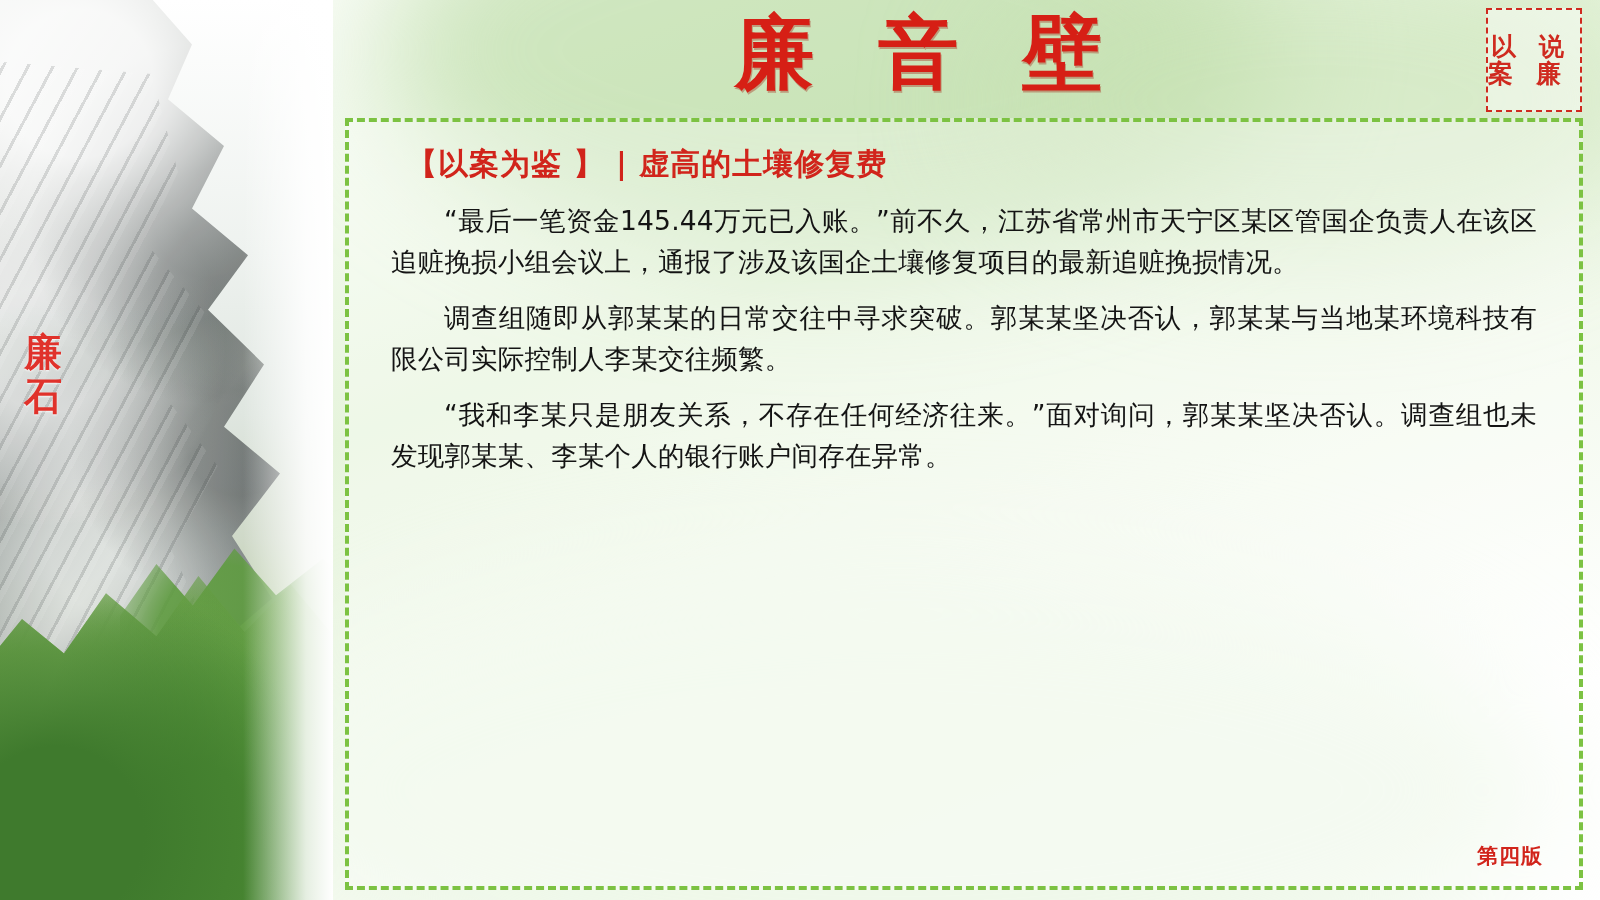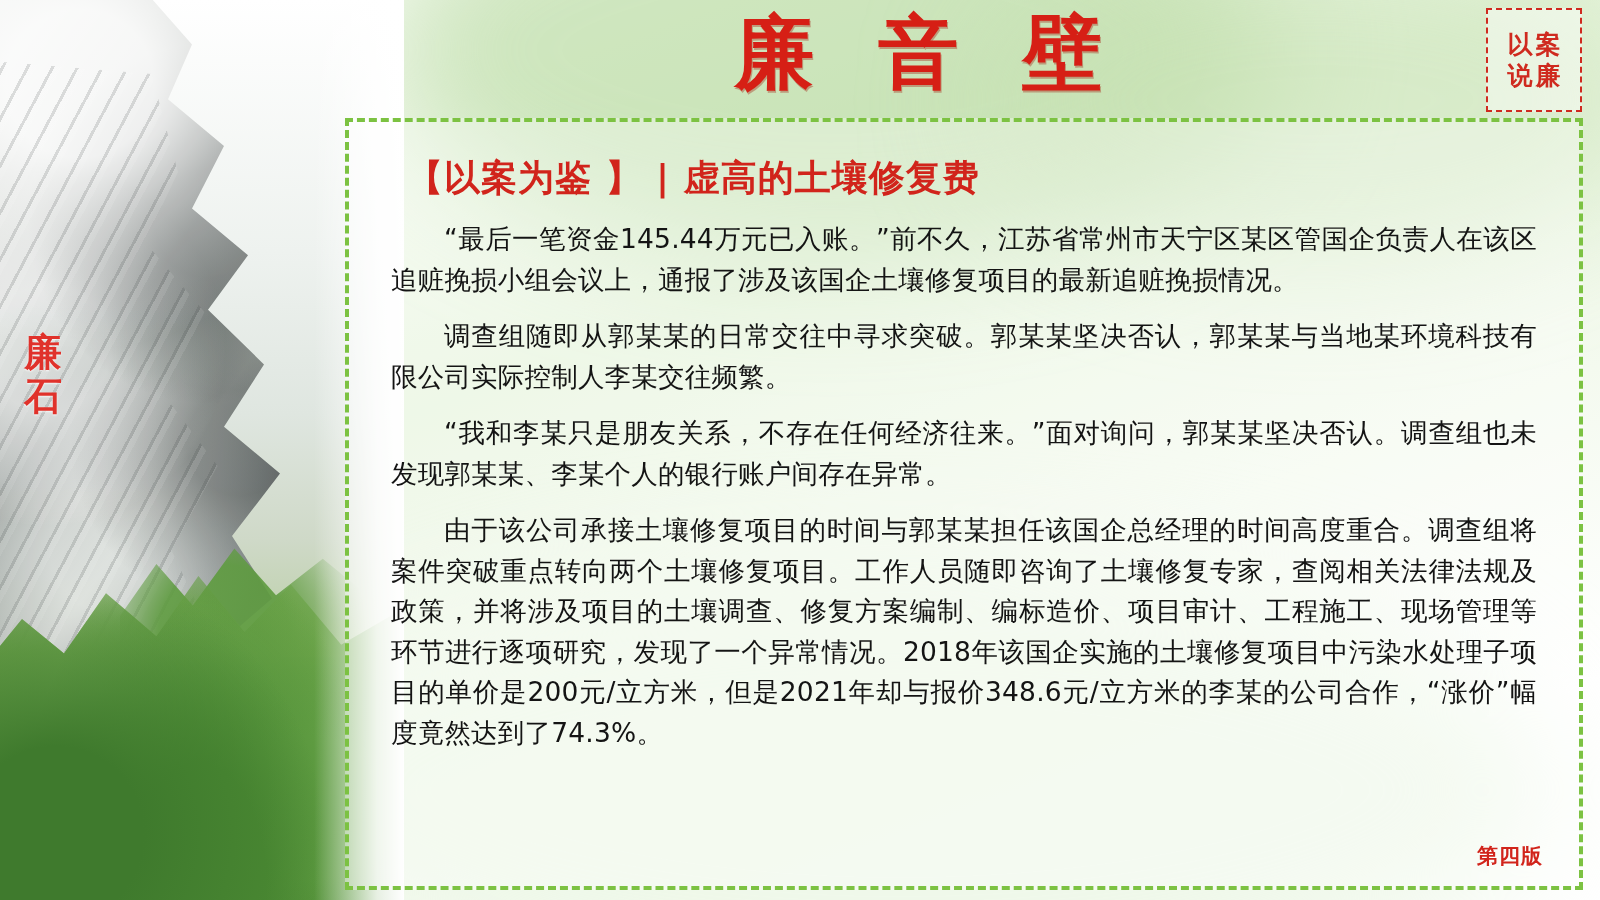--- a/index.html
+++ b/index.html
@@ -24,21 +24,21 @@
     pointer-events: none;
   }
   .wash-a { left: 380px; top: -160px; width: 900px; height: 420px; background: rgba(175, 214, 150, .55); }
   .wash-b { left: 980px; top: -60px;  width: 680px; height: 320px; background: rgba(200, 226, 180, .5); }
   .wash-c { left: 250px; top: 560px;  width: 1300px; height: 460px; background: rgba(236, 247, 230, .85); }
 
   
   .photo {
     position: absolute;
     left: 0; top: 0;
-    width: 404px;
+    width: 333px;
     height: 900px;
     overflow: hidden;
     background: #cfd6d2;
   }
   .sky {
     position: absolute; inset: 0;
     background: linear-gradient(180deg, #ffffff 0%, #eef2ef 28%, #dfe6e0 46%, #cfd9c8 60%, #b9cfa4 72%, #9ac077 84%, #7fae5c 100%);
   }
   .rock {
     position: absolute;
@@ -122,21 +122,21 @@
 
   
   .stamp {
     position: absolute;
     right: 18px;
     top: 8px;
     width: 92px;
     height: 100px;
     border: 2px dashed #cf2a1f;
     display: flex;
-    flex-direction: column;
+    flex-direction: row;
     align-items: center;
     justify-content: center;
     gap: 4px;
     background: rgba(255,255,255,.45);
   }
   .stamp span {
     color: #cf2a1f;
     font-family: "DejaVu Serif", "Liberation Serif", serif;
     font-weight: 700;
     font-size: 25px;
@@ -155,23 +155,23 @@
     border: 4px dashed #7cc242;
     background: rgba(255,255,255,.34);
     box-sizing: border-box;
     padding: 18px 26px 10px 26px;
     overflow: hidden;
   }
   .headline {
     color: #d1241b;
     font-family: "DejaVu Serif", "Liberation Serif", serif;
     font-weight: 700;
-    font-size: 36px;
+    font-size: 30px;
     letter-spacing: 1px;
-    margin: 14px 0 6px 32px;
+    margin: 4px 0 6px 32px;
     white-space: nowrap;
   }
   .body p {
     margin: 16px;
     color: #141414;
     font-family: "DejaVu Sans", "Liberation Sans", sans-serif;
     font-size: 26.5px;
     line-height: 1.53;
     letter-spacing: .2px;
     text-indent: 2em;
@@ -215,18 +215,17 @@
     <span>以案</span>
     <span>说廉</span>
   </div>
 
   <div class="article">
     <div class="headline">【以案为鉴 】 | 虚高的土壤修复费</div>
     <div class="body">
       <p>“最后一笔资金145.44万元已入账。”前不久，江苏省常州市天宁区某区管国企负责人在该区追赃挽损小组会议上，通报了涉及该国企土壤修复项目的最新追赃挽损情况。</p>
       <p>调查组随即从郭某某的日常交往中寻求突破。郭某某坚决否认，郭某某与当地某环境科技有限公司实际控制人李某交往频繁。</p>
       <p>“我和李某只是朋友关系，不存在任何经济往来。”面对询问，郭某某坚决否认。调查组也未发现郭某某、李某个人的银行账户间存在异常。</p>
-      <p>由于该公司承接土壤修复项目的时间与郭某某担任该国企总经理的时间高度重合。调查组将案件突破重点转向两个土壤修复项目。工作人员随即咨询了土壤修复专家，查阅相关法律法规及政策，并将涉及项目的土壤调查、修复方案编制、编标造价、项目审计、工程施工、现场管理等环节进行逐项研究，发现了一个异常情况。2018年该国企实施的土壤修复项目中污染水处理子项目的单价是200元/立方米，但是2021年却与报价348.6元/立方米的李某的公司合作，“涨价”幅度竟然达到了74.3%。</p>
     </div>
     <div class="page-number">第四版</div>
   </div>
 
 </div>
 
 </body></html>

